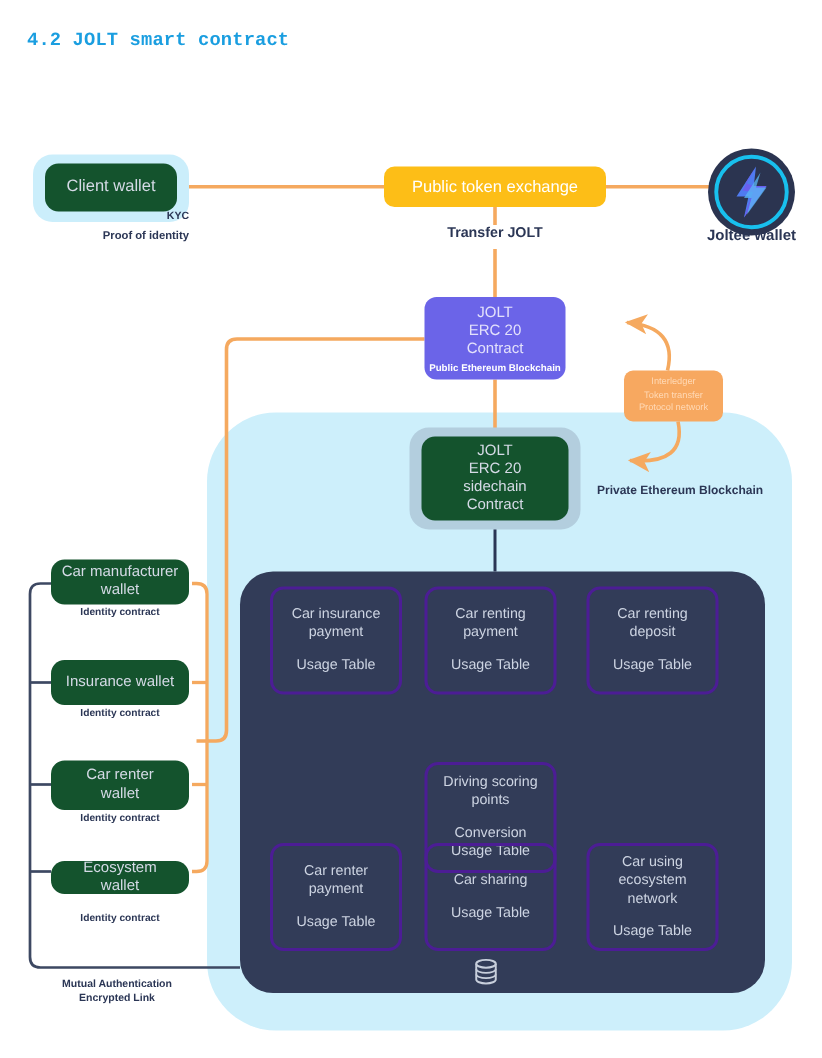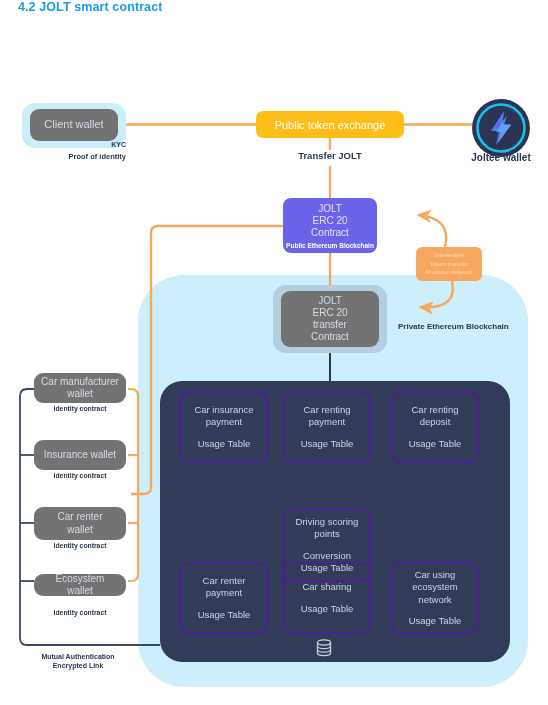--- a/index.html
+++ b/index.html
@@ -15,39 +15,40 @@
     width: 548px;
     height: 705px;
     background: #ffffff;
     overflow: hidden;
   }
   .abs { position: absolute; }
 
   
   #section-title {
     left: 18px;
-    top: 0;
+    top: 20px;
     font-size: 12.5px;
     font-weight: bold;
     color: #1a9ee0;
     letter-spacing: 0.1px;
+    font-family: Liberation Mono, monospace;
   }
 
   
   svg.layer {
     position: absolute;
     left: 0; top: 0;
     width: 548px;
     height: 705px;
     overflow: visible;
   }
 
   
   .node {
-    background: #737373;
+    background: #14532d;
     border-radius: 9px;
     color: #d5dae6;
     display: flex;
     flex-direction: column;
     align-items: center;
     justify-content: center;
     text-align: center;
     line-height: 1.22;
     box-sizing: border-box;
   }
@@ -297,21 +298,21 @@
     <span>Token transfer</span>
     <span>Protocol network</span>
   </div>
 
   <div class="abs" id="private-blockchain-label">Private Ethereum Blockchain</div>
 
   <div class="abs" id="sidechain-frame"></div>
   <div class="abs node" id="sidechain-contract">
     <span>JOLT</span>
     <span>ERC 20</span>
-    <span>transfer</span>
+    <span>sidechain</span>
     <span>Contract</span>
   </div>
 
   <div class="abs node wallet-box" style="left:34px; top:373px;">
     <span>Car manufacturer</span>
     <span>wallet</span>
   </div>
   <div class="abs wallet-sub" style="left:26px; top:405px;">Identity contract</div>
 
   <div class="abs node wallet-box" style="left:34px; top:440px;">

